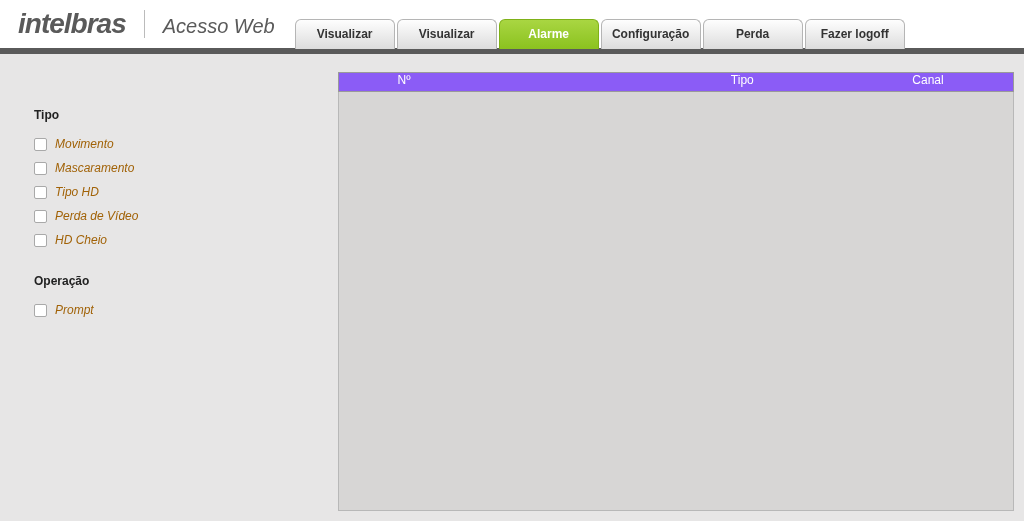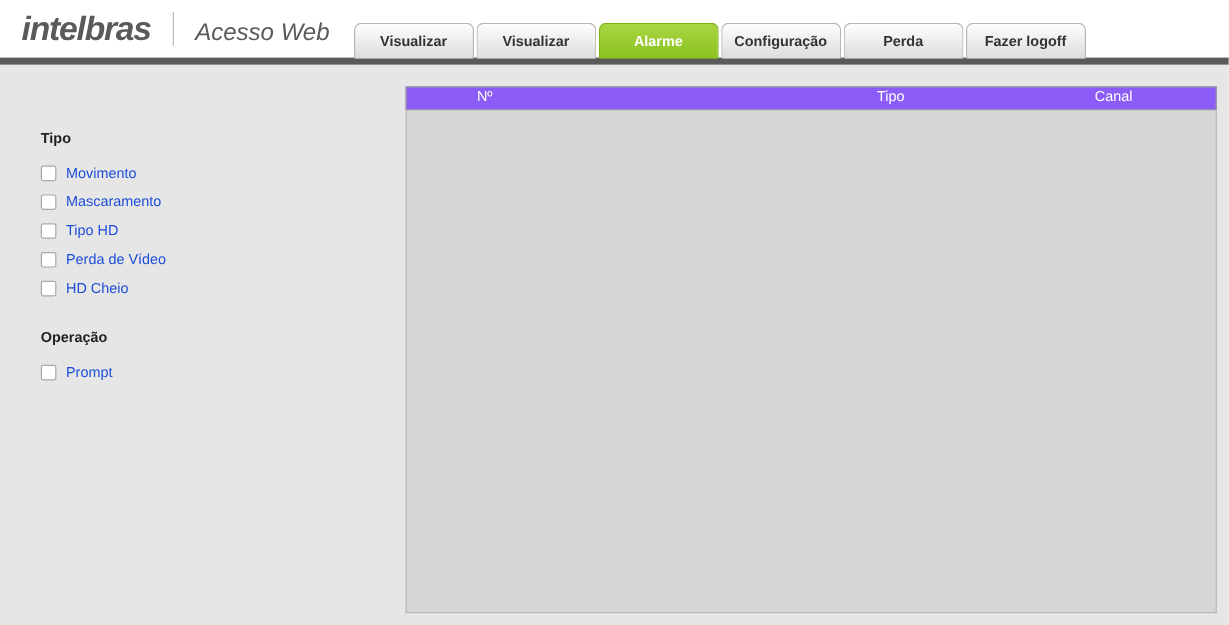--- a/index.html
+++ b/index.html
@@ -97,21 +97,22 @@
   .chk-list {
     list-style: none;
     margin: 0 0 22px 0;
     padding: 0;
   }
   .chk-list li {
     display: flex;
     align-items: center;
     gap: 8px;
     padding: 5px 0;
-    color: #1d4ed8;
+    color: #a16207;
+    font-style: italic;
   }
   .chk {
     width: 13px;
     height: 13px;
     border: 1px solid #a9a9a9;
     background: #fff;
     border-radius: 2px;
     display: inline-block;
     cursor: pointer;
   }

